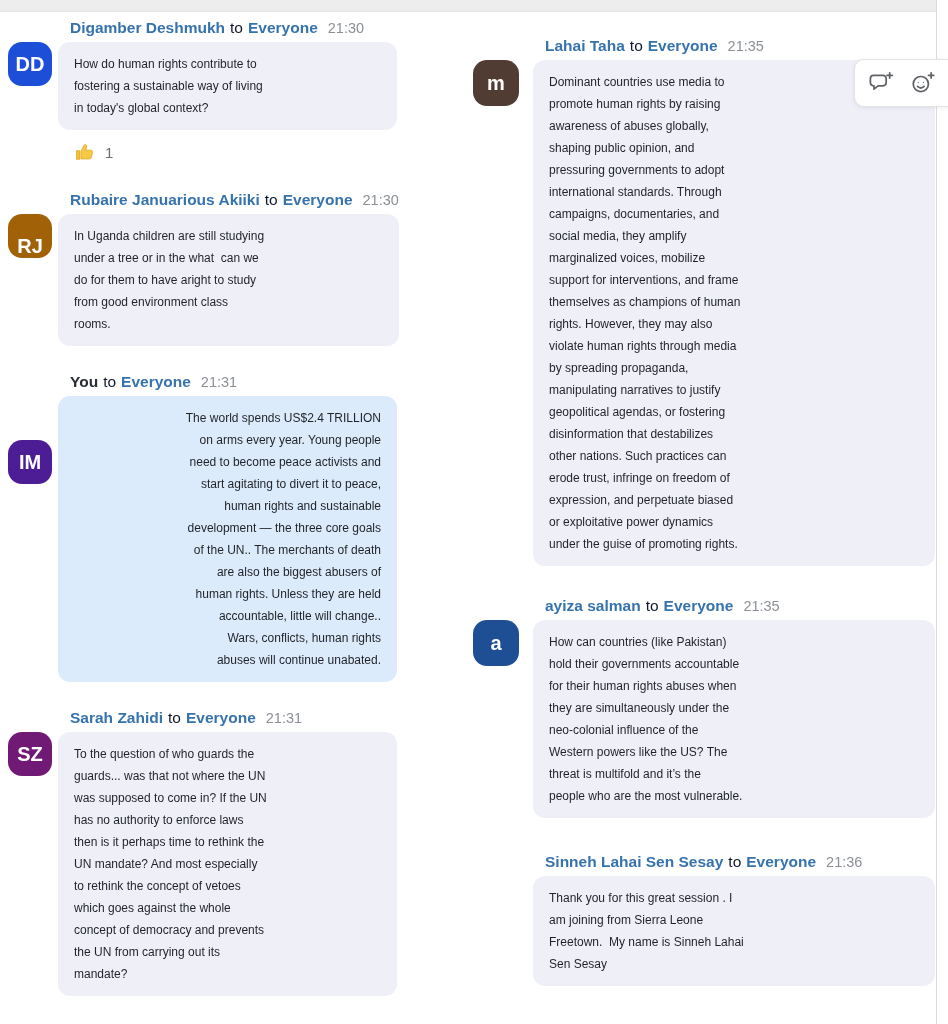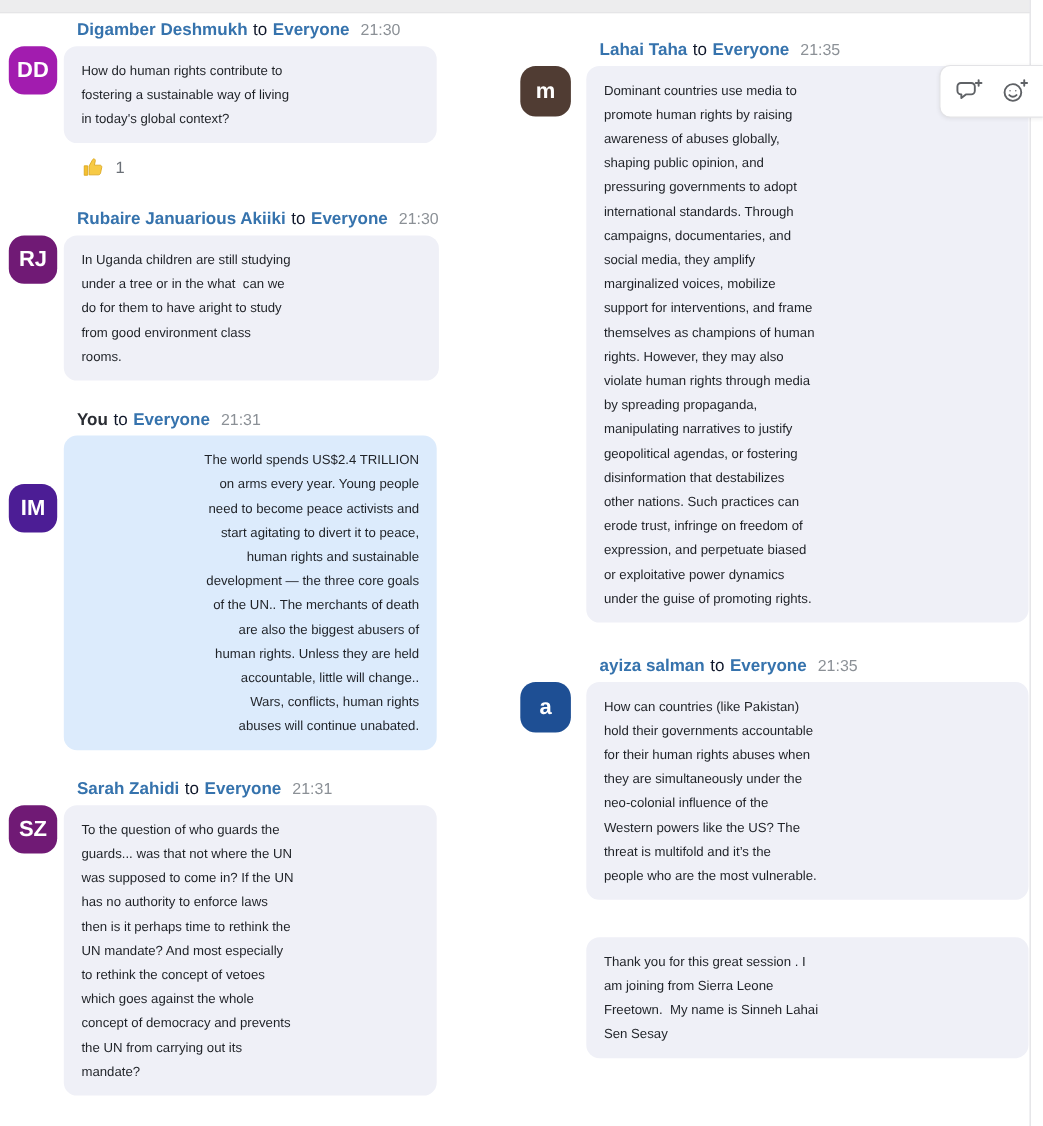--- a/index.html
+++ b/index.html
@@ -54,21 +54,21 @@
 </head>
 <body>
 
 <div id="screen">
 
   <div class="top-band"></div>
   <div class="edge-line"></div>
 
   <div class="col" id="col-left">
     <div class="msg">
-      <div class="avatar" style="background: #a21caf;">
+      <div class="avatar" style="background: #1d4ed8;">
         <span class="initials">DD</span>
 
       </div>
       <div class="meta">
         <span class="sender">Digamber Deshmukh</span><span class="to">to</span><span class="aud">Everyone</span><span class="time">21:30</span>
       </div>
       <div class="bubble">How do human rights contribute to
 fostering a sustainable way of living
 in today's global context?</div>
       <div class="reaction">
@@ -76,21 +76,21 @@
           <svg width="22" height="22" viewBox="0 0 24 24">
             <path fill="#f5c02f" stroke="#d9a318" stroke-width="0.8" d="M2.8 10.6h3.4V20H2.8z"></path>
             <path fill="#f7ca45" stroke="#d9a318" stroke-width="0.8" d="M7.6 19.6V10.9l3.5-6.4c.3-.6 1-.9 1.6-.7.8.2 1.3 1 1.1 1.8l-.9 4.4h5.6c1.1 0 1.9 1 1.7 2.1l-1.2 5.7c-.2 1-1.1 1.8-2.2 1.8z"></path>
           </svg>
         </span>
         <span class="rcount">1</span>
       </div>
     </div>
 
     <div class="msg">
-      <div class="avatar" style="background: #701a75;">
+      <div class="avatar" style="background: #a16207; align-items: flex-end;">
         <span class="initials">RJ</span>
 
       </div>
       <div class="meta">
         <span class="sender">Rubaire Januarious Akiiki</span><span class="to">to</span><span class="aud">Everyone</span><span class="time">21:30</span>
       </div>
       <div class="bubble">In Uganda children are still studying
 under a tree or in the what  can we
 do for them to have aright to study
 from good environment class
@@ -194,20 +194,23 @@
 threat is multifold and it’s the
 people who are the most vulnerable.</div>
 
     </div>
 
     <div class="msg">
       <div class="avatar photo">
         <span class="initials"></span>
 
       </div>
+      <div class="meta">
+        <span class="sender">Sinneh Lahai Sen Sesay</span><span class="to">to</span><span class="aud">Everyone</span><span class="time">21:36</span>
+      </div>
       <div class="bubble">Thank you for this great session . I
 am joining from Sierra Leone
 Freetown.  My name is Sinneh Lahai
 Sen Sesay</div>
 
     </div>
   </div>
 
   <div class="toolbar">
     <button class="tool-btn">

